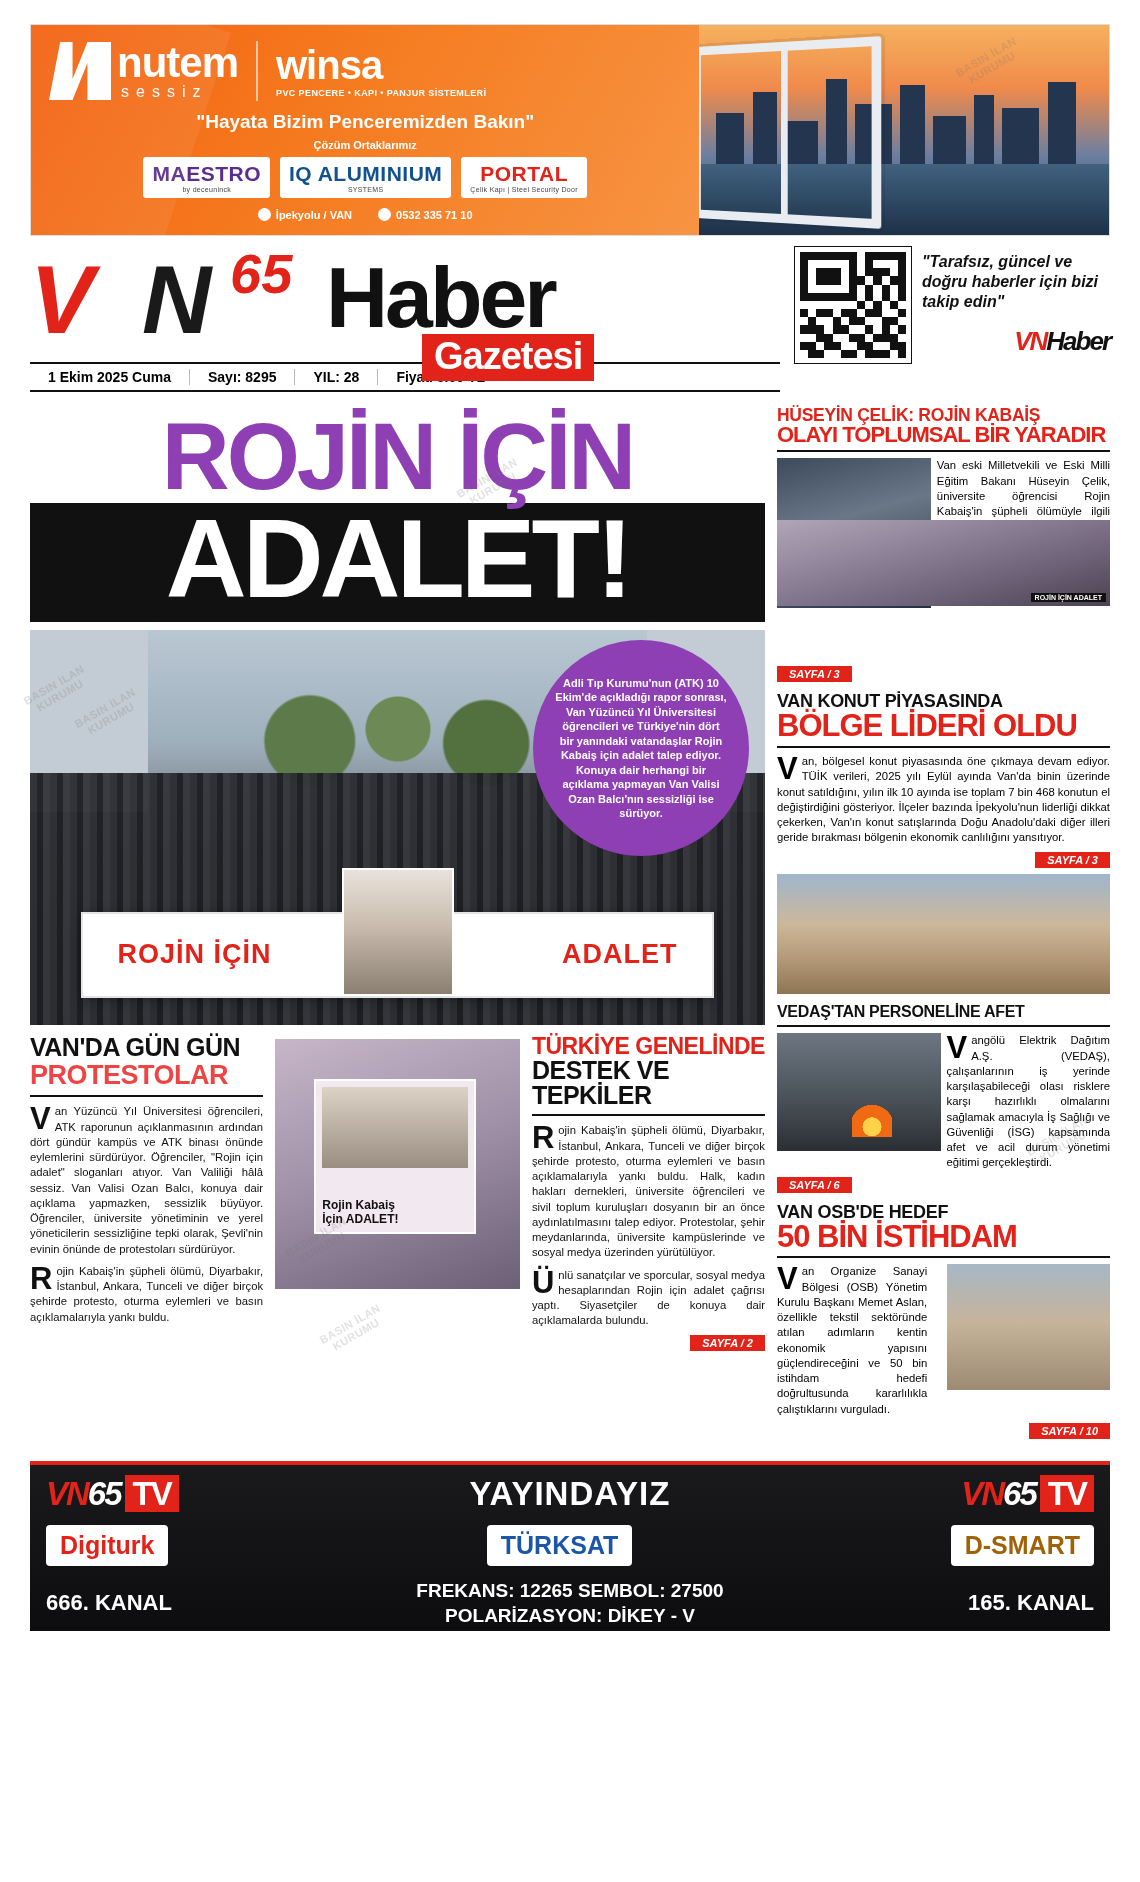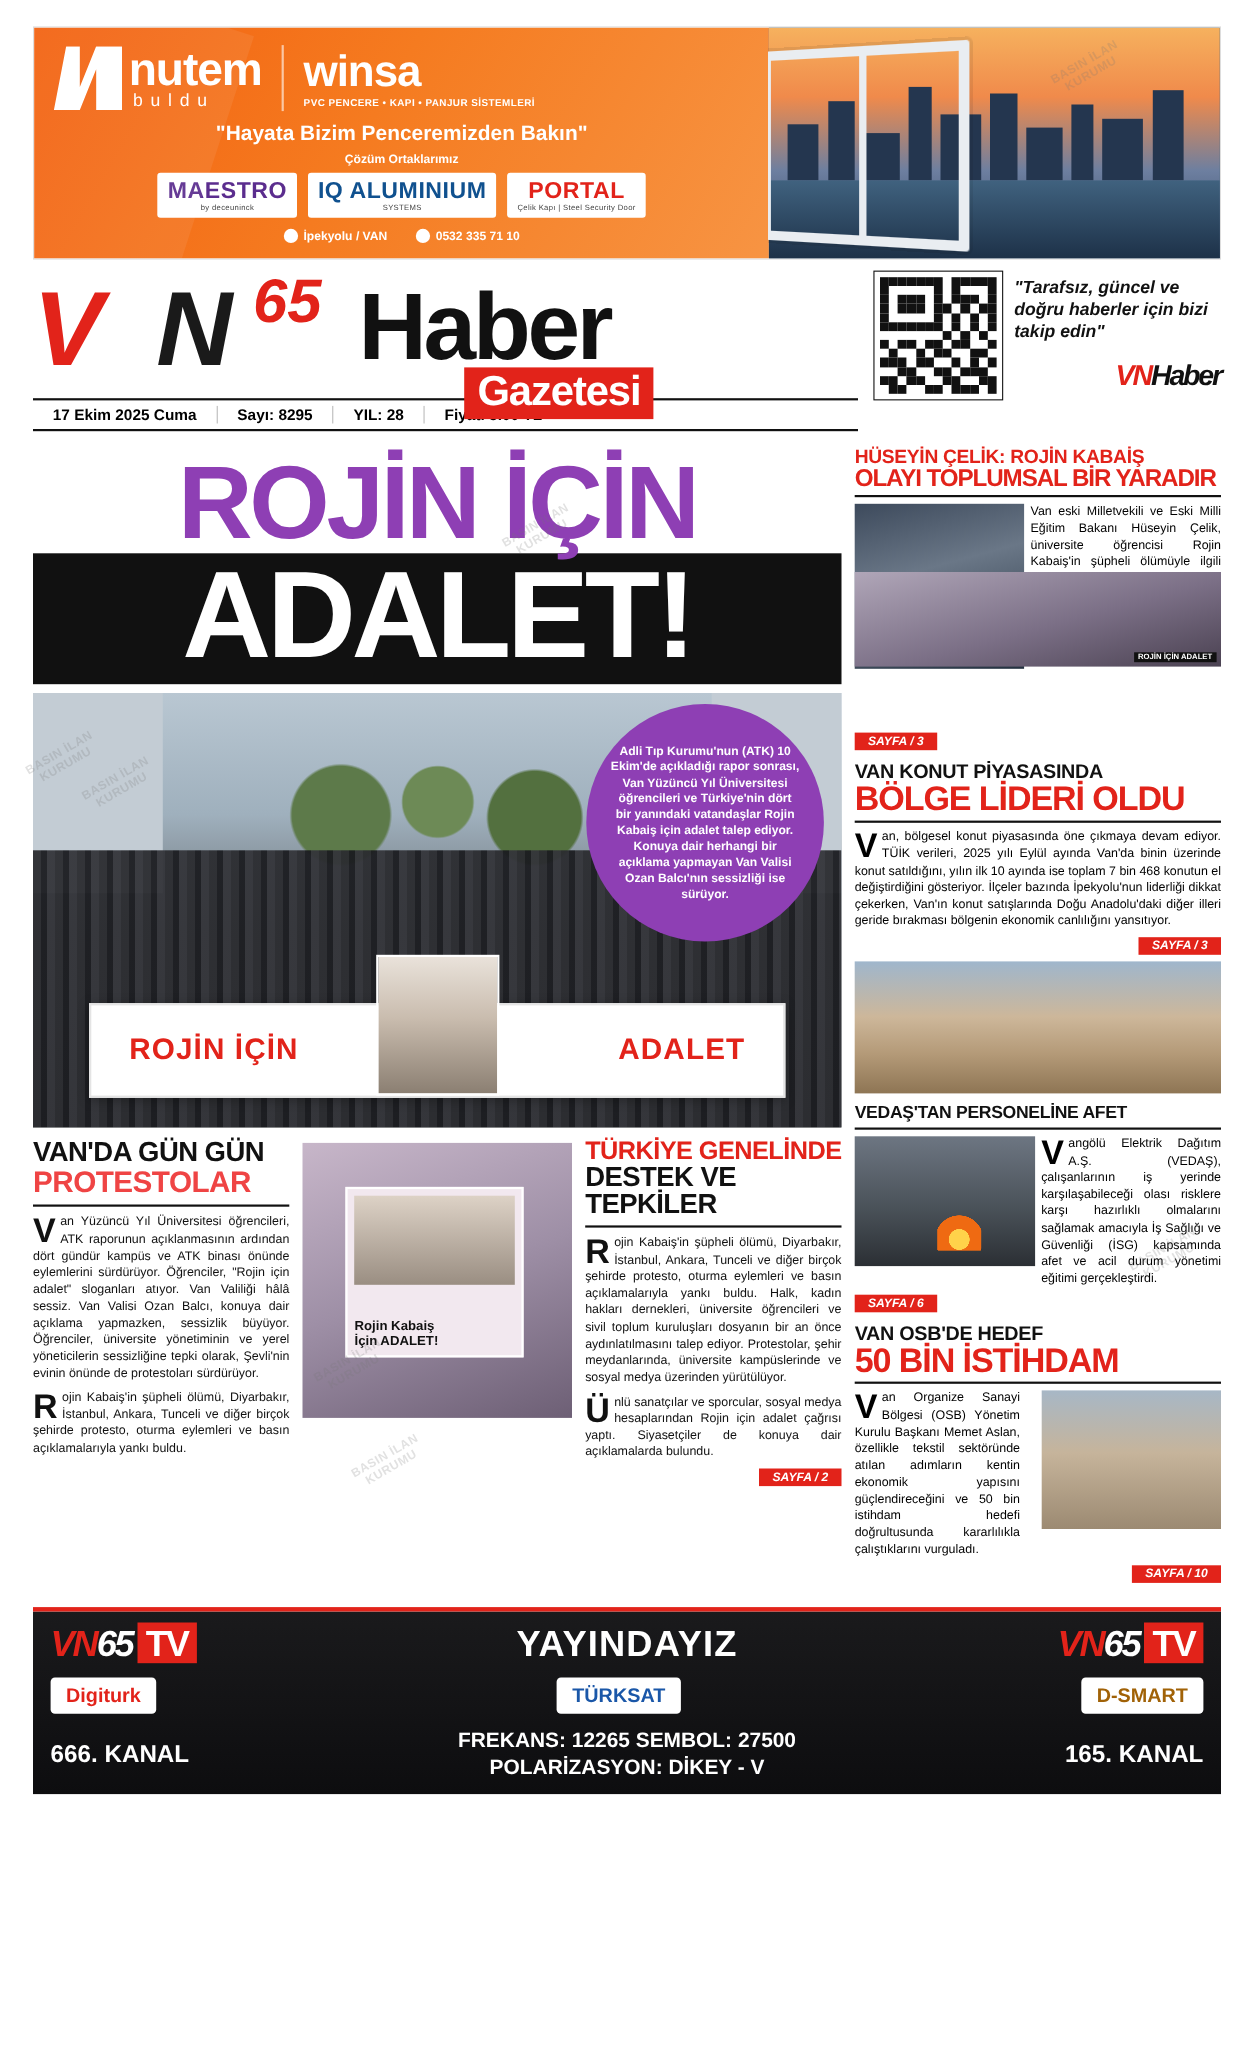--- a/index.html
+++ b/index.html
@@ -213,21 +213,21 @@
     background: linear-gradient(180deg,#1a1a1c 0%, #0d0d0f 100%);
     border-top:4px solid #e2231a;
     position:relative; padding:10px 16px;
   }
   .ba-row1 { display:flex; align-items:center; justify-content:space-between; }
   .tvlogo { font-size:33px; font-weight:900; font-style:italic; letter-spacing:-2px; }
   .tvlogo .r { color:#e2231a; } .tvlogo .w { color:#fff; }
   .tvlogo .tv { background:#e2231a; color:#fff; padding:0 8px; margin-left:4px; font-style:normal;}
   .yayin { color:#fff; font-size:33px; font-weight:900; letter-spacing:1px; }
   .ba-row2 { display:flex; align-items:center; justify-content:space-between; margin-top:12px; }
-  .brand-box { background:#fff; border-radius:4px; padding:6px 14px; font-size:18px; font-weight:900; }
+  .brand-box { background:#fff; border-radius:4px; padding:6px 14px; font-size:25px; font-weight:900; }
   .b-digiturk { color:#e2231a; }
   .b-turksat { color:#1a57a8; }
   .b-dsmart { color:#a16207; }
   .ba-row3 { display:flex; align-items:center; justify-content:space-between; margin-top:12px; color:#fff;}
   .kanal { font-size:22px; font-weight:900; }
   .freq { text-align:center; font-size:19px; font-weight:900; line-height:1.35;}
 
   
   .wm {
     position:absolute; color: rgba(120,120,120,.22); font-size:11px; font-weight:700;
@@ -239,21 +239,21 @@
 
 <div class="page">
 
   <div class="top-ad">
     <div class="top-ad-left">
       <div class="nutem-row">
         <div class="nutem-logo">
           <div class="nutem-mark"></div>
           <div class="nutem-text">
             <div class="n1">nutem</div>
-            <div class="n2">buldu</div>
+            <div class="n2">sessiz</div>
           </div>
         </div>
         <div class="ad-div"></div>
         <div class="winsa">
           <div class="w1">winsa</div>
           <div class="w2">PVC PENCERE • KAPI • PANJUR SİSTEMLERİ</div>
         </div>
       </div>
       <div class="slogan">"Hayata Bizim Penceremizden Bakın"</div>
       <div class="partners-label">Çözüm Ortaklarımız</div>
@@ -307,21 +307,21 @@
   <div class="masthead">
     <div class="mast-left">
       <div class="logo-wrap">
         <span class="vn-v">V</span>
         <span class="vn-n">N</span>
         <span class="vn-65">65</span>
         <span class="vn-haber">Haber</span>
         <span class="vn-gaz">Gazetesi</span>
       </div>
       <div class="info-bar">
-        <div>17 Ekim  2025 Cuma</div>
+        <div>1 Ekim  2025 Cuma</div>
         <div>Sayı: 8295</div>
         <div>YIL: 28</div>
         <div>Fiyatı 5.00 TL</div>
       </div>
     </div>
     <div class="mast-right">
       <div class="qr">
         <div class="qr-grid" id="qrGrid">
             <i></i>
             <i></i>

